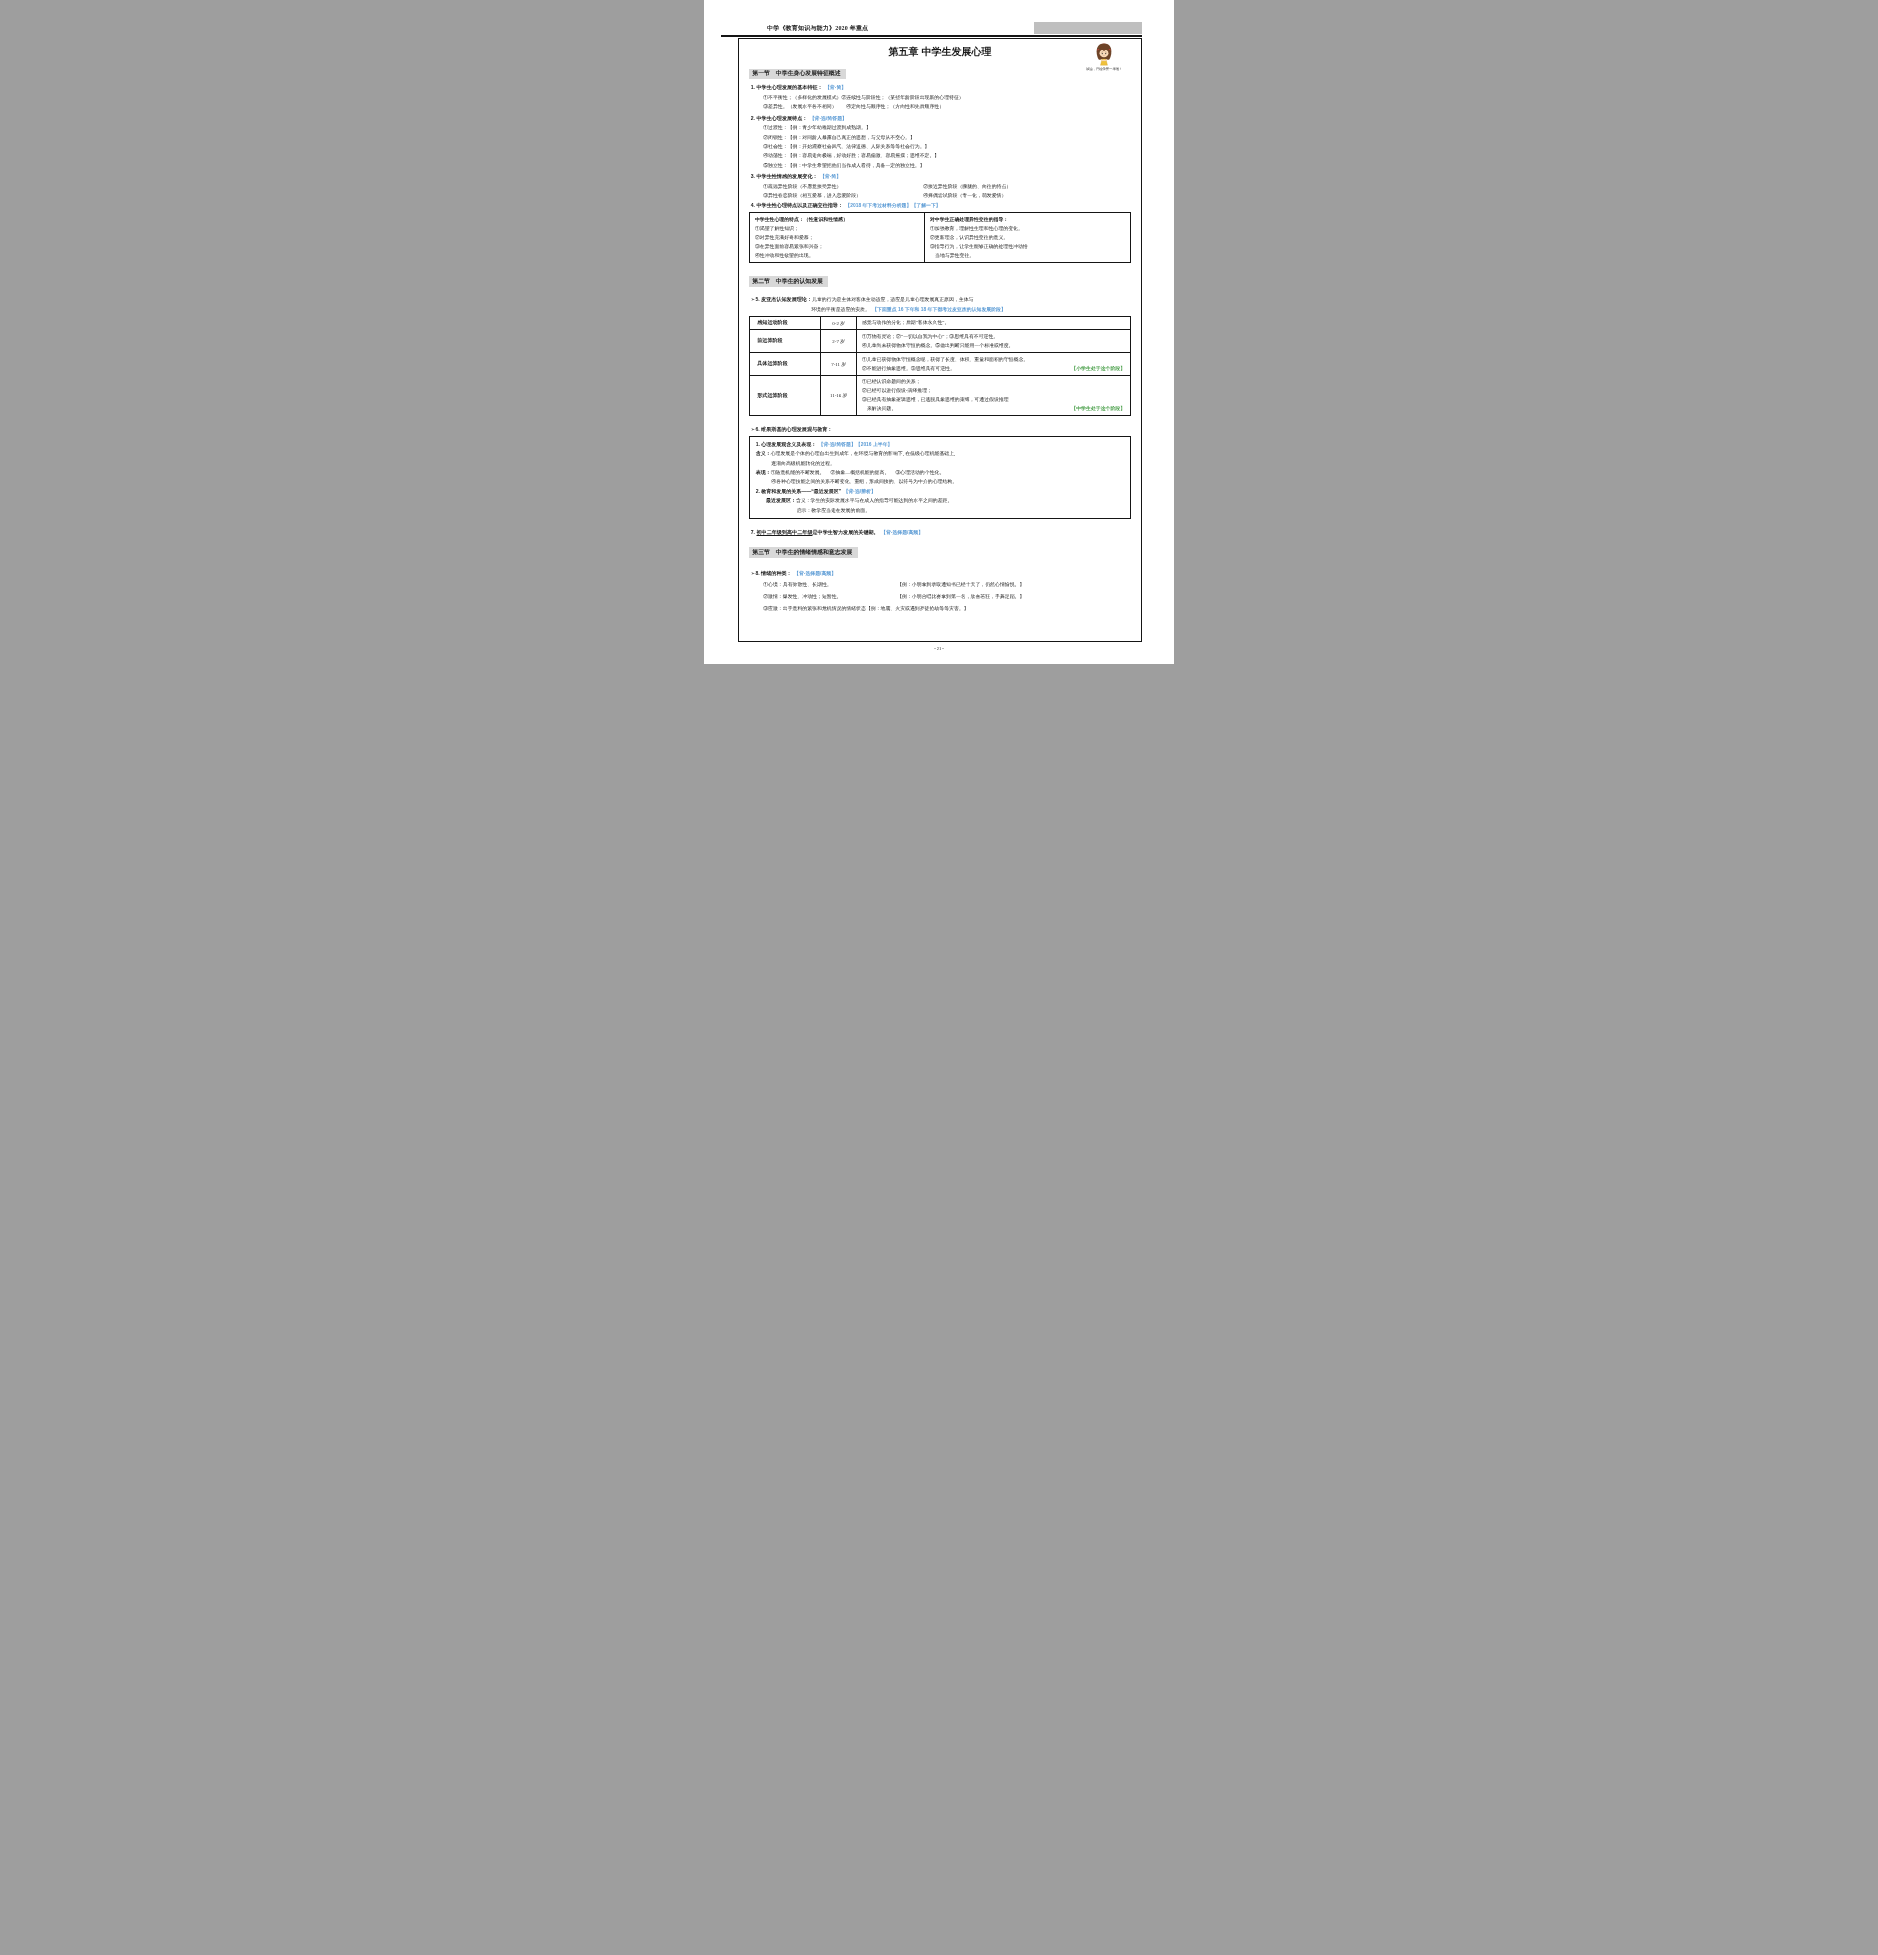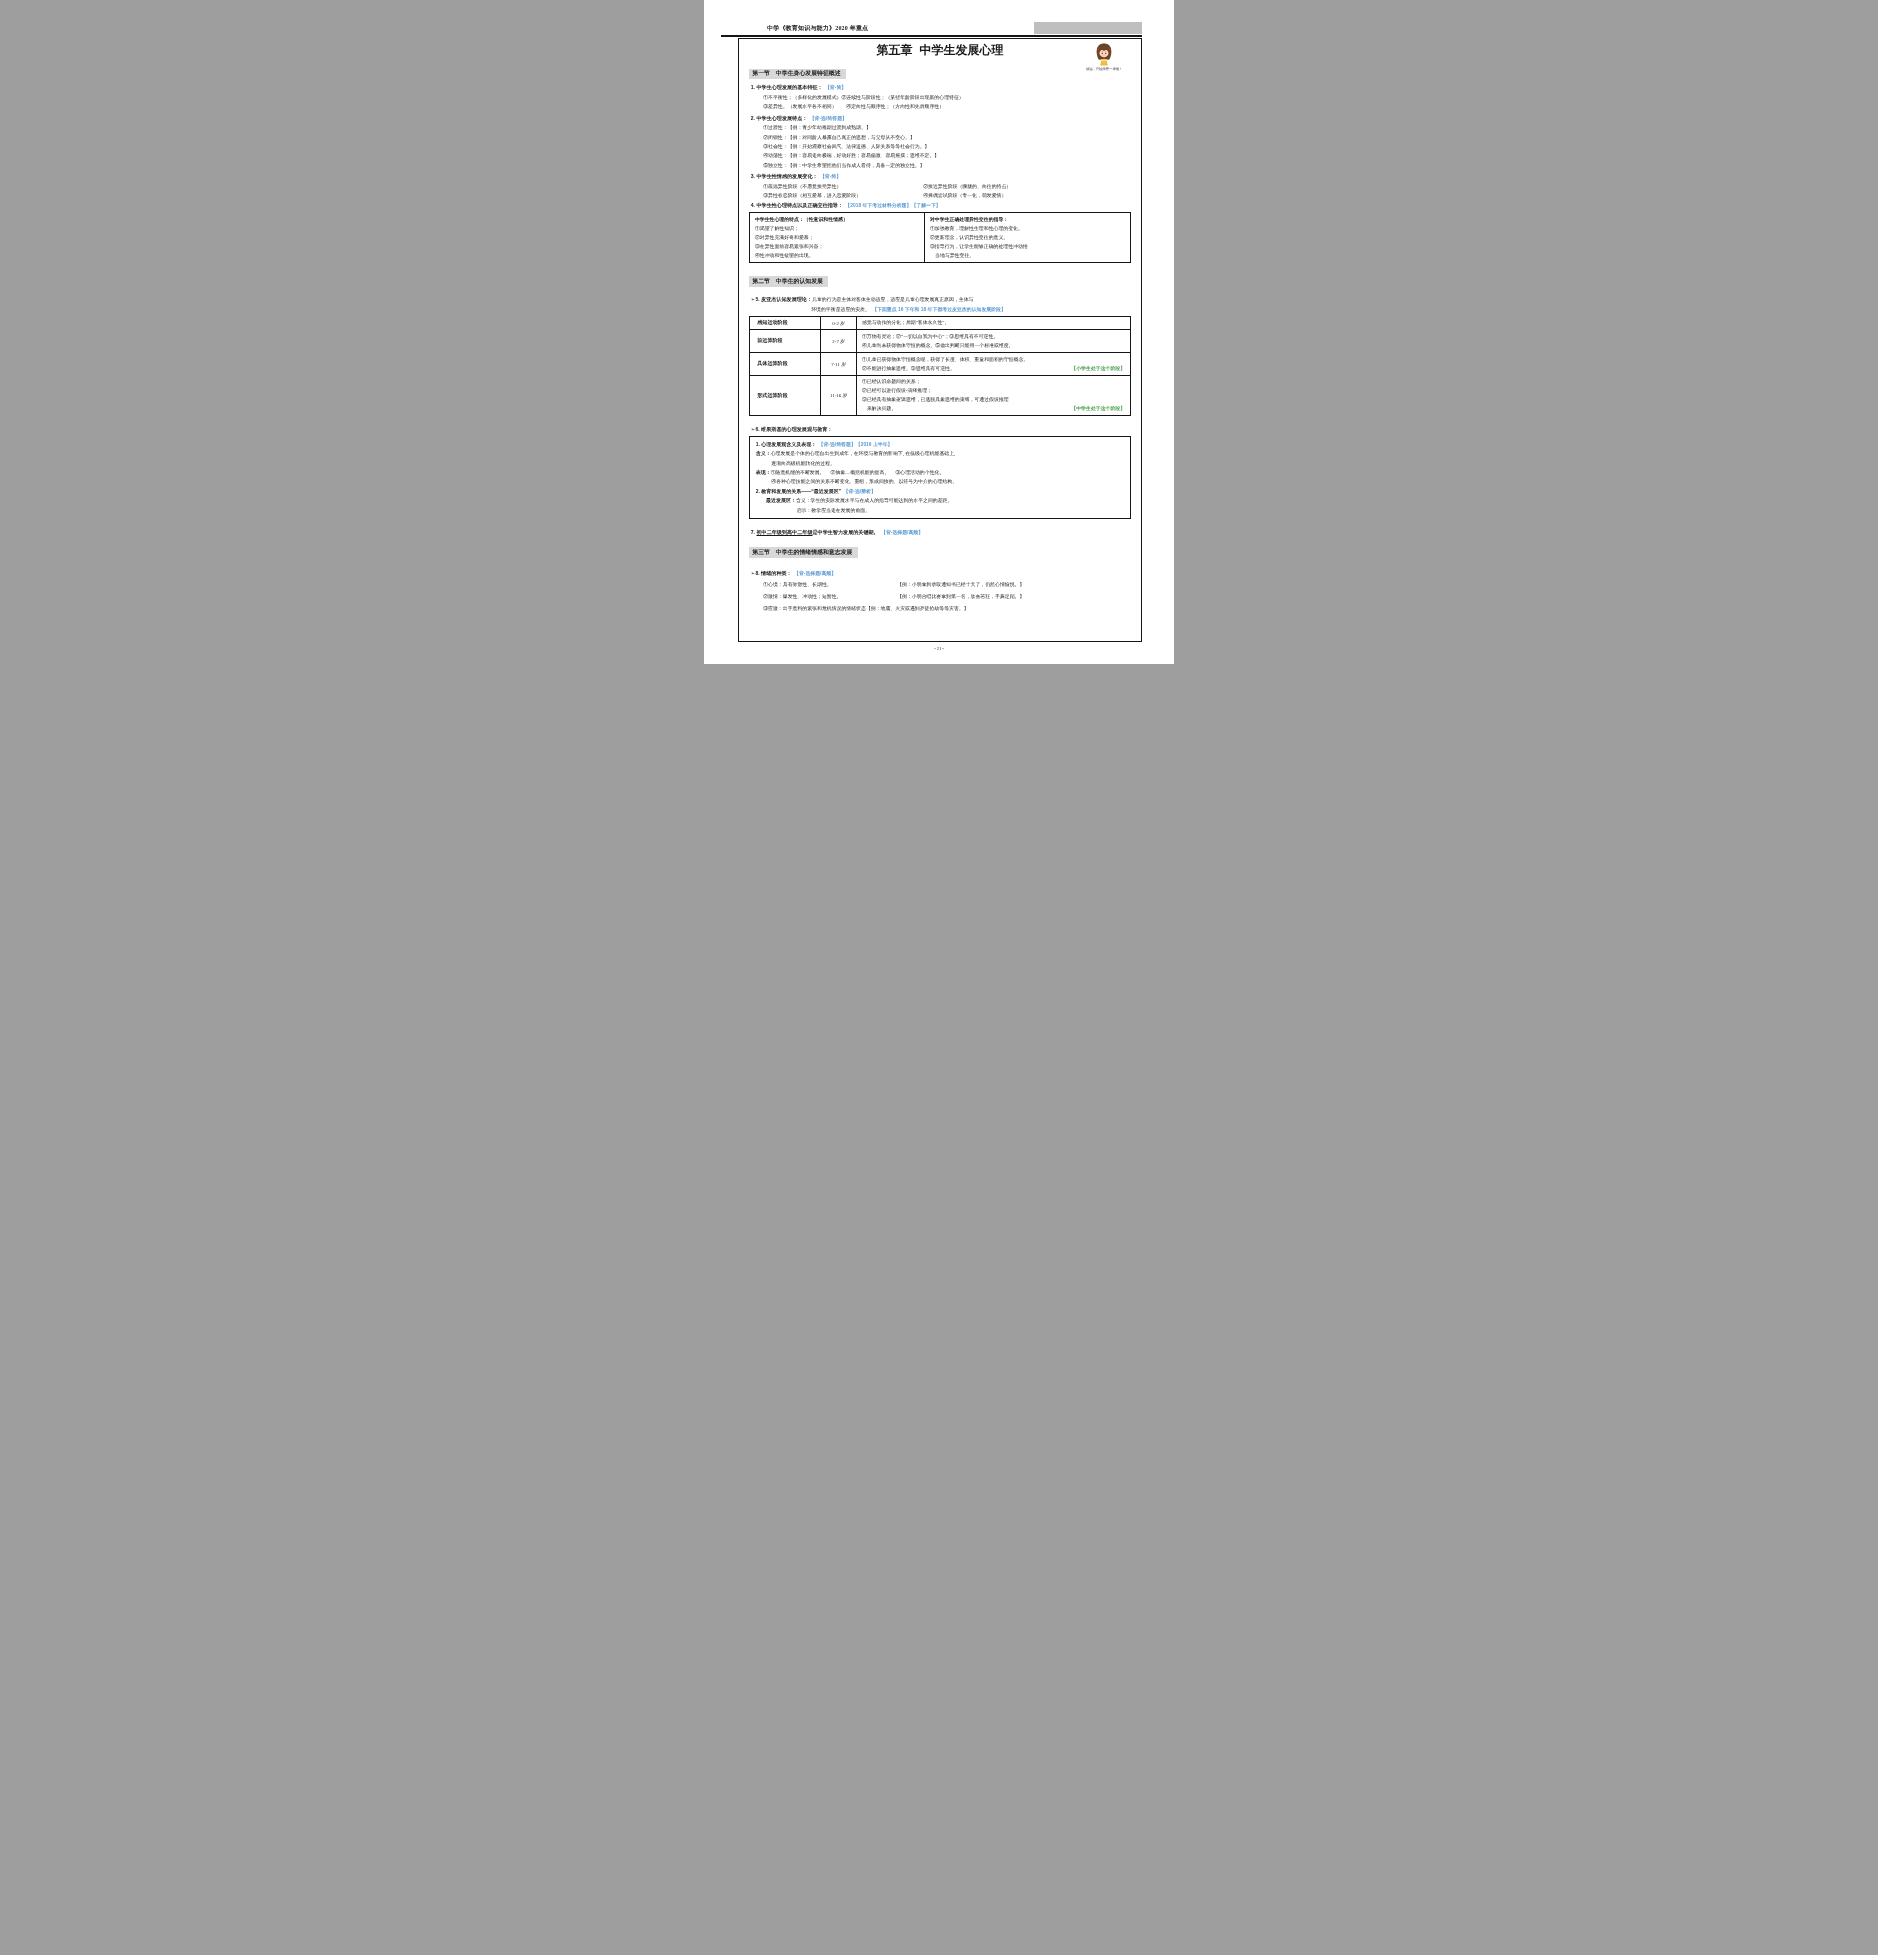--- a/index.html
+++ b/index.html
@@ -8,22 +8,22 @@
           color:#1a1a1a; overflow:hidden; }
 
   .doc-header { position:absolute; top:23.5px; left:63px; font-size:6px; font-weight:bold;
                 font-family:"Liberation Serif","DejaVu Serif",serif; letter-spacing:0.2px; }
   .header-gray { position:absolute; top:21.5px; left:330px; width:108px; height:12px; background:#BFBFBF; }
   .header-bar { position:absolute; top:35px; left:17px; width:421px; height:2px; background:#151515; }
 
   .frame { position:absolute; top:38px; left:34px; width:404px; height:604px;
            border:1px solid #151515; padding:0 10.2px; }
 
-  .chapter-title { margin-top:7px; text-align:center; font-size:12px; font-weight:bold; line-height:11px;
-                   font-family:Liberation Mono, monospace; }
+  .chapter-title { margin-top:7px; text-align:center; font-size:10px; font-weight:bold; line-height:11px;
+                   font-family:Liberation Sans, sans-serif; }
 
   .mascot { position:absolute; top:3.1px; right:19px; width:36px; text-align:center; }
   .mascot-caption { margin-top:0.4px; font-size:3.3px; white-space:nowrap; }
 
   .sec-bar { display:table; background:#D8D8D8; font-family:"Liberation Sans","DejaVu Sans",sans-serif;
              font-weight:bold; font-size:5.9px; line-height:9px; padding:0.8px 5.5px 0.8px 3.1px; }
   .sb1 { margin-top:11.7px; }
   .sb2 { margin-top:13.3px; }
   .sb3 { margin-top:10.2px; }
 

